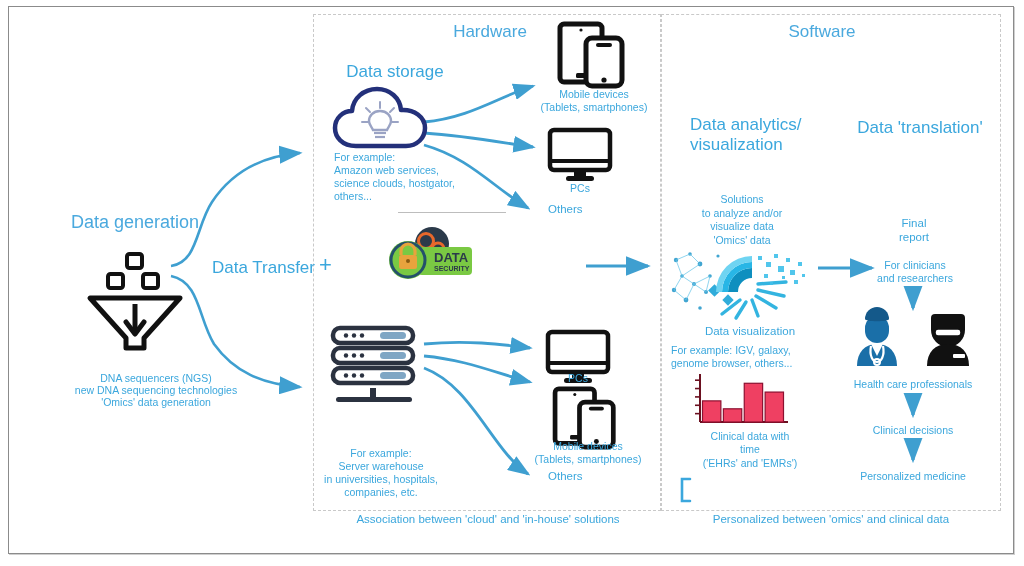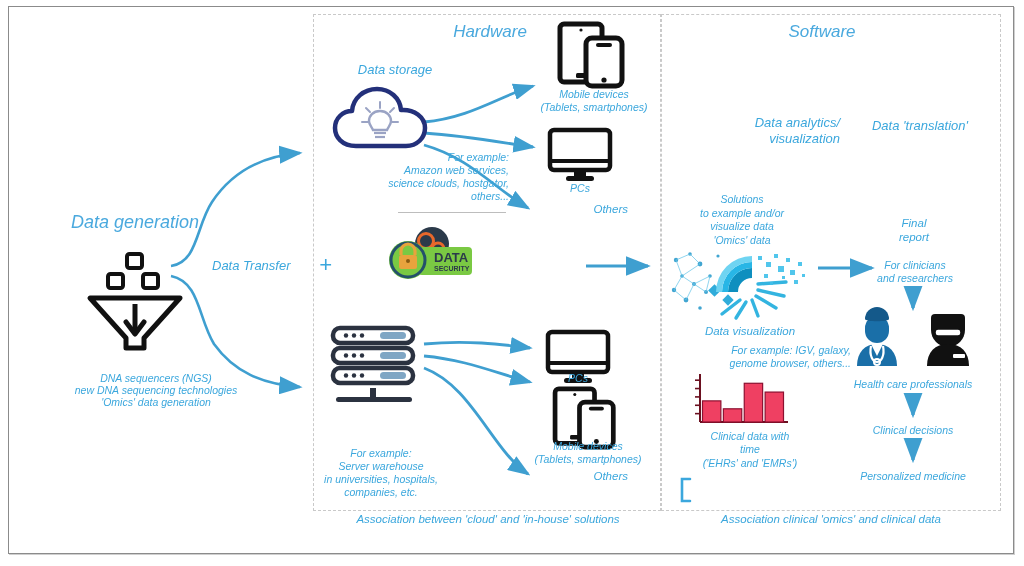--- a/index.html
+++ b/index.html
@@ -9,28 +9,28 @@
     overflow:hidden;
   }
   .frame{
     position:absolute;left:8px;top:6px;width:1006px;height:548px;
     border:1.5px solid #8b8b8b;box-sizing:border-box;background:#fff;
     box-shadow:1px 1px 0 #cfcfcf;
   }
   .dashbox{
     position:absolute;border:1px dashed #c9c9c9;box-sizing:border-box;
   }
-  .lbl{position:absolute;color:#3ba7dd;line-height:1.16;font-style:italic;}
+  .lbl{position:absolute;color:#3ba7dd;line-height:1.16;}
   .t-head{font-size:17px;color:#4aa9de;}
   .t-big{font-size:18px;color:#4aa9de;}
-  .t-mid{font-size:13px;color:#3ba7dd;}
+  .t-mid{font-size:17px;color:#3ba7dd;}
   .t-sm{font-size:11.5px;color:#3ba7dd;}
   .t-xs{font-size:10.5px;color:#3ba7dd;}
   .ctr{text-align:center;}
-  .lft{text-align:right;}
+  .lft{text-align:left;}
   svg{display:block;overflow:visible;}
   .ovl{position:absolute;pointer-events:none;}
   .secbadge{position:absolute;}
 </style>
 </head>
 <body>
 
 <div id="canvas">
   <div class="frame"></div>
 
@@ -232,21 +232,21 @@
 
   <div class="lbl t-sm lft" style="left:548px;top:470px;width:80px;">Others</div>
 
   <div class="lbl t-mid lft" style="left:690px;top:115px;width:150px;line-height:1.2;">
     <div>Data analytics/</div>
     <div>visualization</div>
   </div>
 
   <div class="lbl t-xs ctr" style="left:668px;top:193px;width:148px;line-height:1.3;">
     <div>Solutions</div>
-    <div>to example and/or</div>
+    <div>to analyze and/or</div>
     <div>visualize data</div>
     <div>'Omics' data</div>
   </div>
 
   <div class="ovl" style="left:666px;top:246px;">
     <svg width="142" height="72" viewBox="0 0 142 72">
       <g fill="#2196c9" opacity="0.85">
         <circle cx="10" cy="14" r="2.2"></circle>
           <circle cx="24" cy="8" r="1.8"></circle>
           <circle cx="34" cy="18" r="2.4"></circle>
@@ -361,14 +361,14 @@
       <rect x="86" y="17" width="26" height="7" rx="3" fill="#fff" stroke="#111" stroke-width="1.6"></rect>
       <rect x="104" y="42" width="12" height="4" rx="1" fill="#fff"></rect>
     </svg>
   </div>
 
   <div class="lbl t-xs ctr" style="left:838px;top:378px;width:150px;">Health care professionals</div>
   <div class="lbl t-xs ctr" style="left:845px;top:424px;width:136px;">Clinical decisions</div>
   <div class="lbl t-xs ctr" style="left:838px;top:470px;width:150px;">Personalized medicine</div>
 
   <div class="lbl t-sm ctr" style="left:320px;top:513px;width:336px;">Association between 'cloud' and 'in-house' solutions</div>
-  <div class="lbl t-sm ctr" style="left:668px;top:513px;width:326px;">Association clinical 'omics' and clinical data</div>
+  <div class="lbl t-sm ctr" style="left:668px;top:513px;width:326px;">Personalized between 'omics' and clinical data</div>
 </div>
 
 </body></html>

